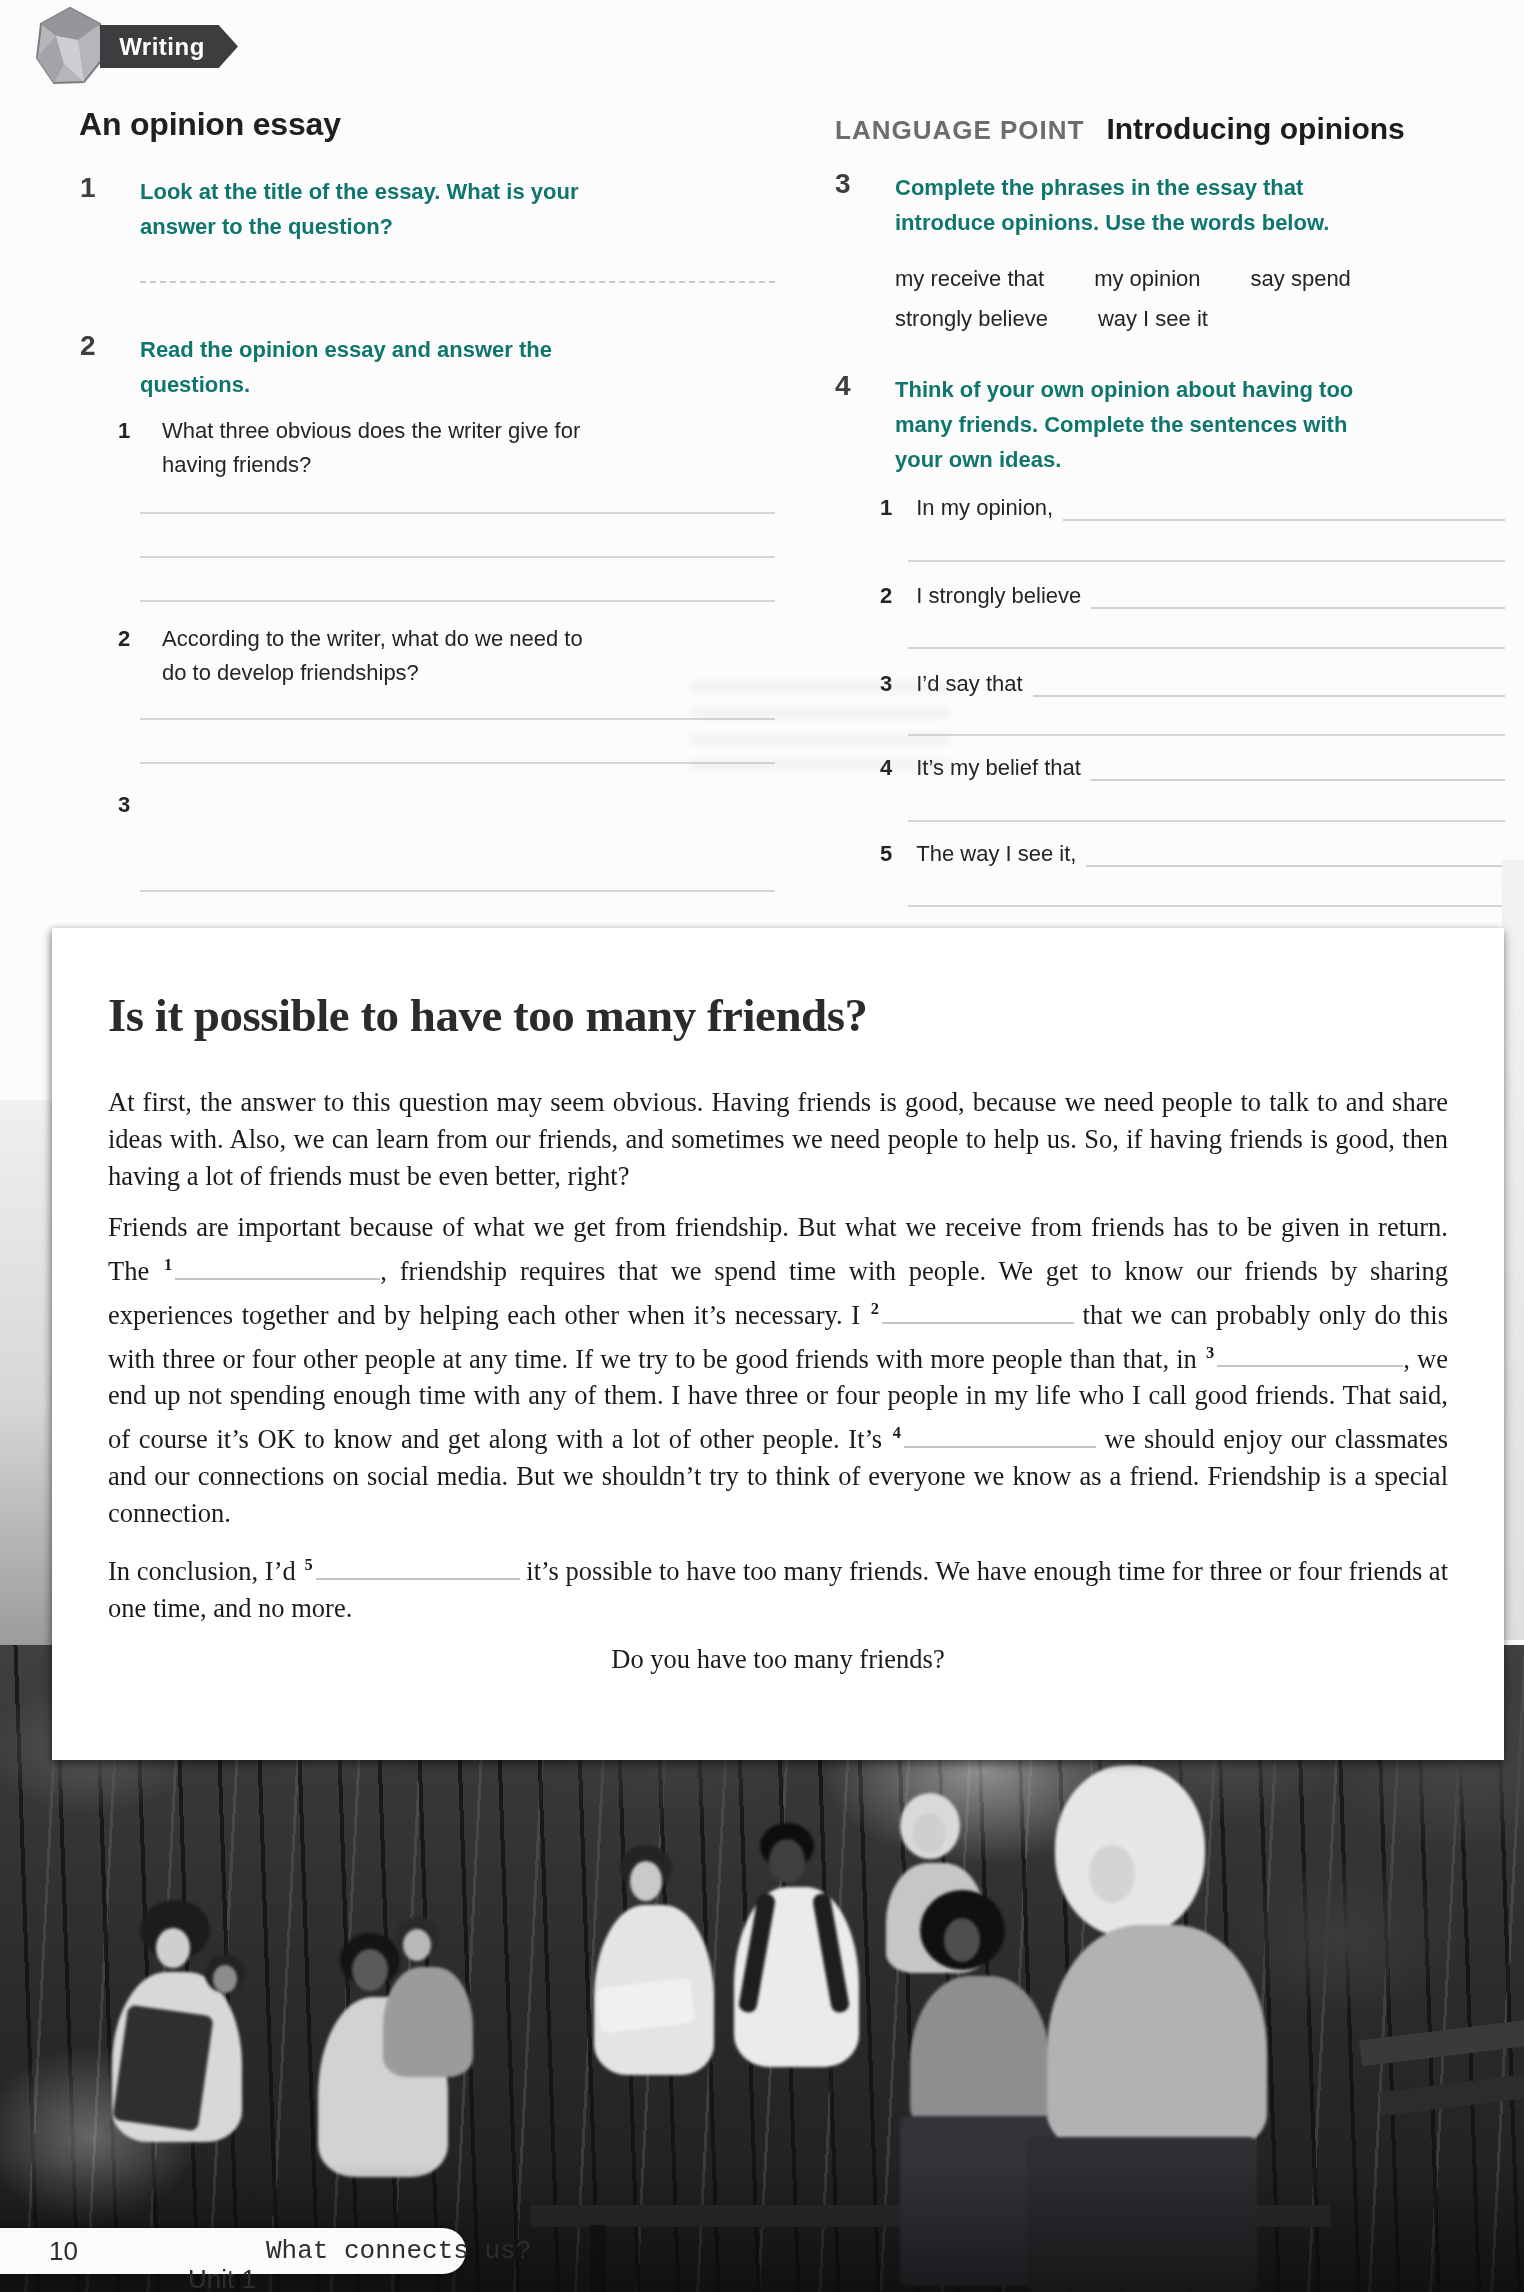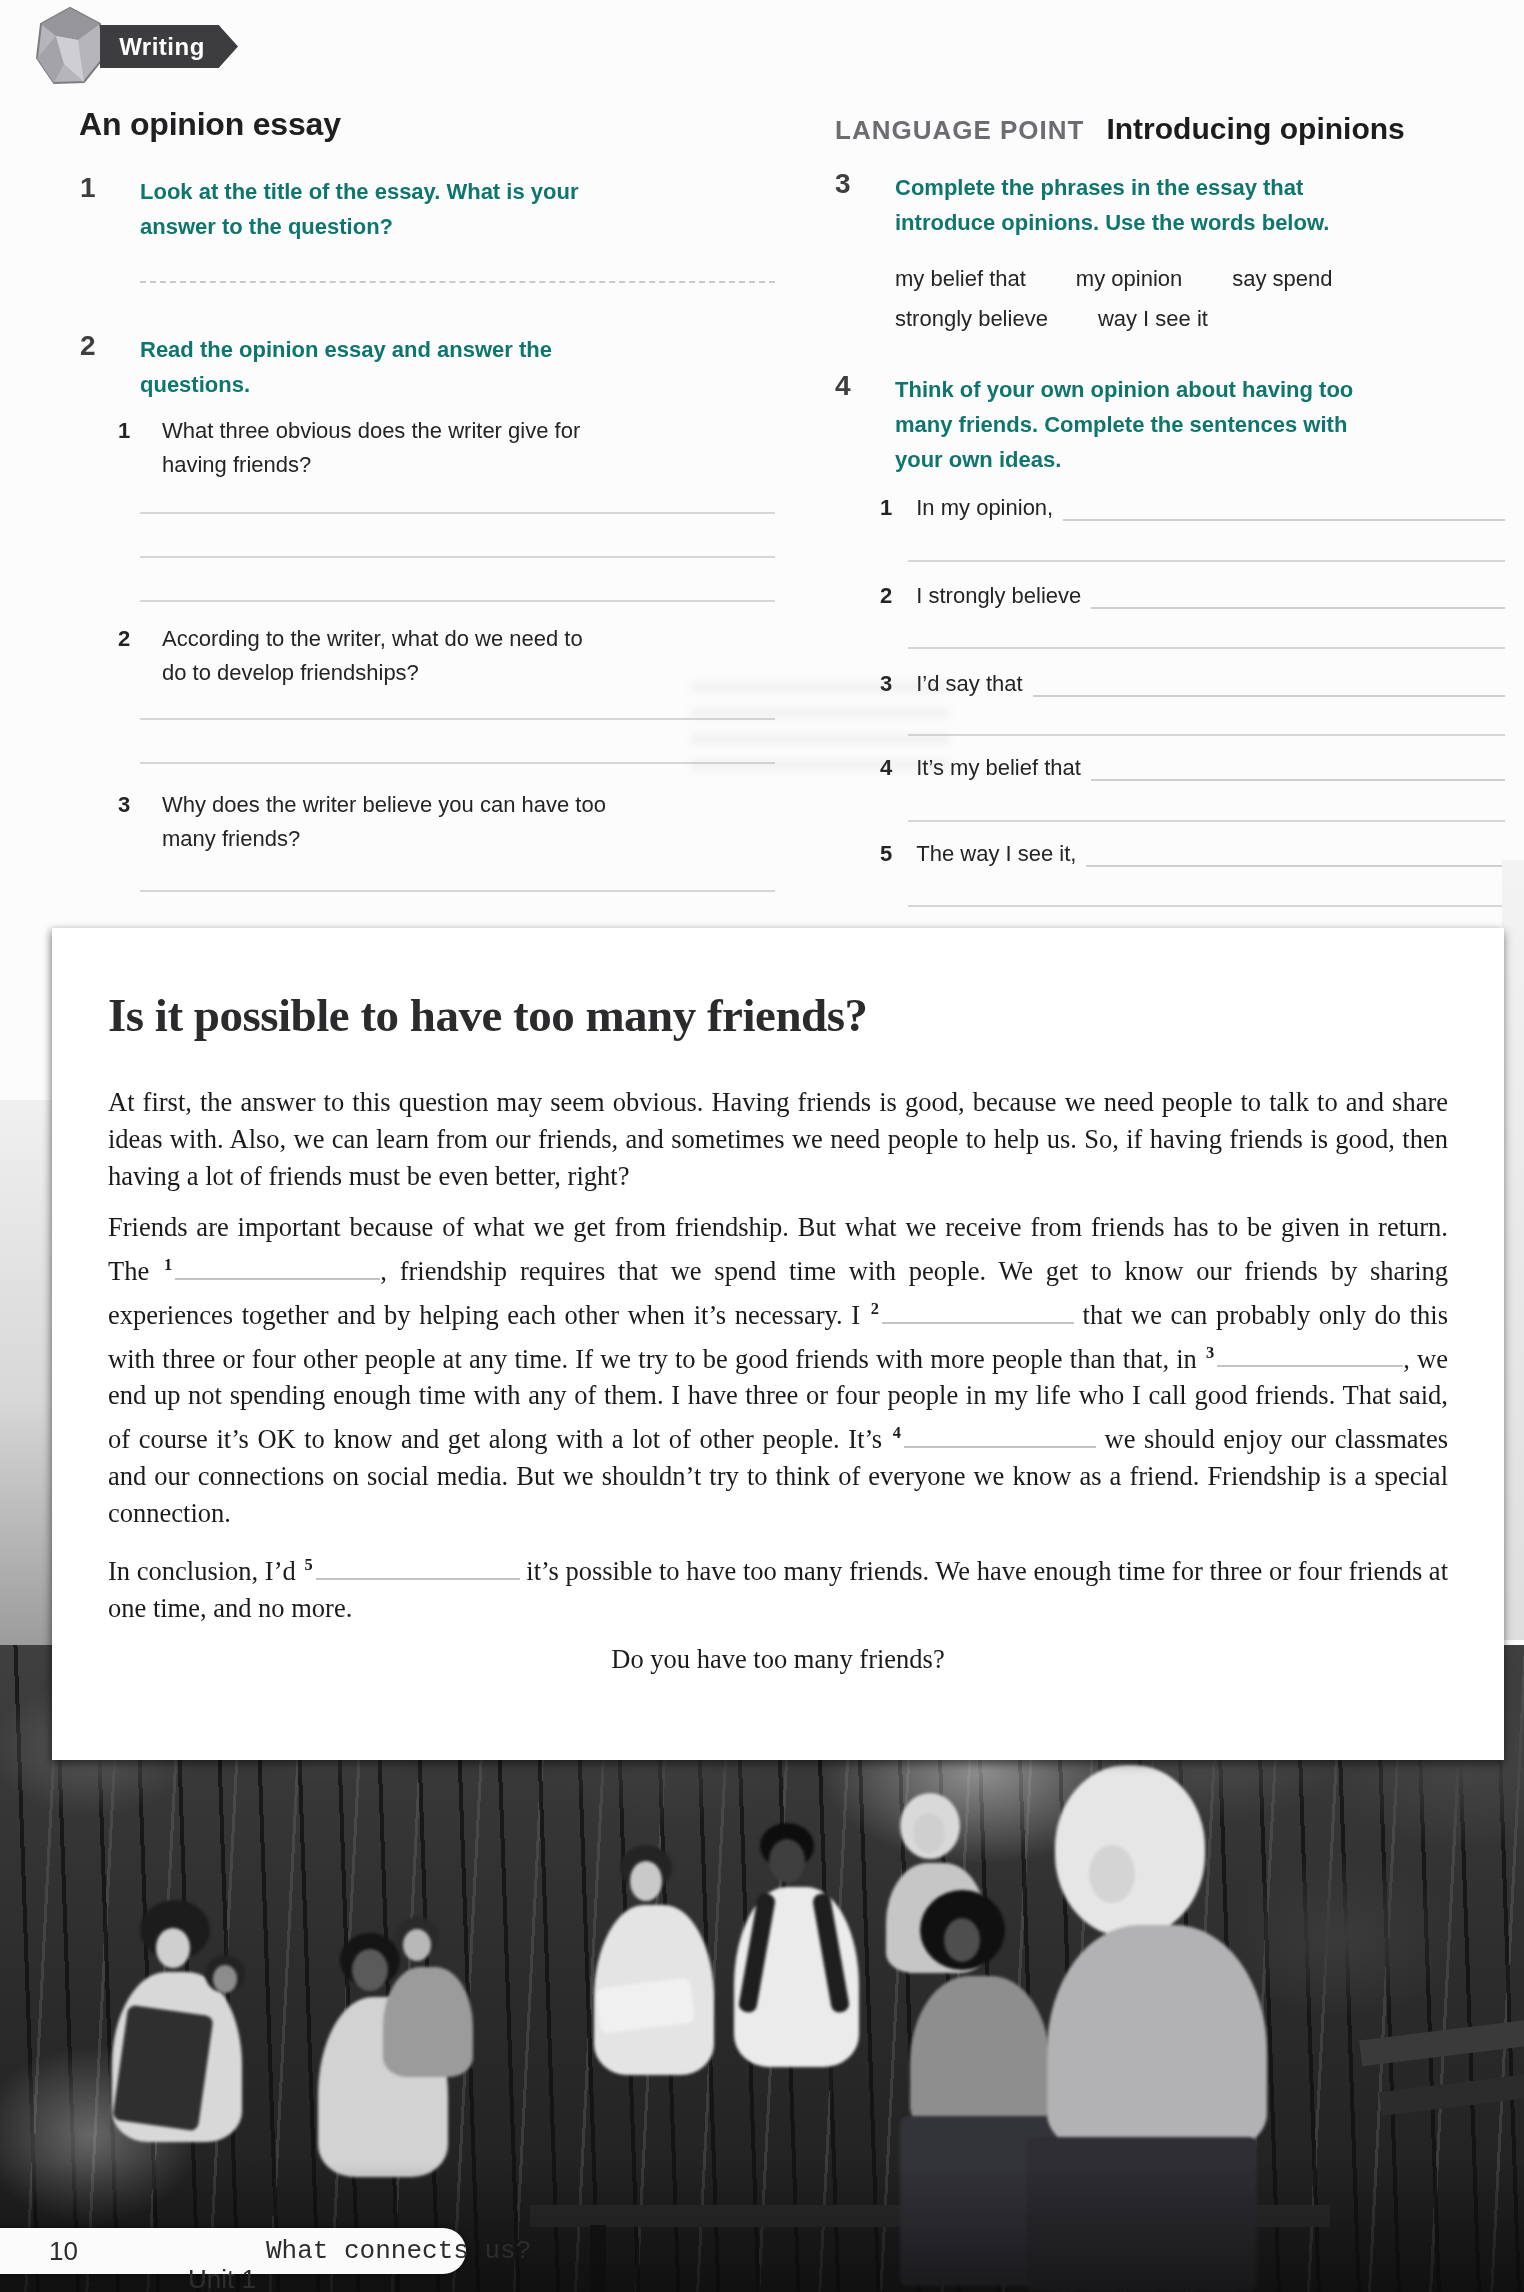--- a/index.html
+++ b/index.html
@@ -112,35 +112,34 @@
 
   <div class="subq" style="left:162px;top:622px;width:450px">
     <span class="qn">2</span>
     <span>According to the writer, what do we need to do to develop friendships?</span>
   </div>
   <div class="ansline" style="left:140px;top:718px;width:635px"></div>
   <div class="ansline" style="left:140px;top:762px;width:635px"></div>
 
   <div class="subq" style="left:162px;top:788px;width:450px">
     <span class="qn">3</span>
-    <span>Why does the writer believe you can have too many friends?</span>
   </div>
   <div class="ansline" style="left:140px;top:890px;width:635px"></div>
   <div class="ansline" style="left:140px;top:936px;width:635px"></div>
 
   <div class="lp-head">
     <span class="lp-label">LANGUAGE POINT</span>
     <span class="lp-title">Introducing opinions</span>
   </div>
 
   <span class="exnum" style="left:835px;top:168px">3</span>
   <div class="instr" style="left:895px;top:170px;width:490px">Complete the phrases in the essay that introduce opinions. Use the words below.</div>
 
   <div class="wordbank">
-    <span>my belief that</span>
+    <span>my receive that</span>
     <span>my opinion</span>
     <span>say spend</span>
     <span>strongly believe</span>
     <span>way I see it</span>
   </div>
 
   <span class="exnum" style="left:835px;top:370px">4</span>
   <div class="instr" style="left:895px;top:372px;width:480px">Think of your own opinion about having too many friends. Complete the sentences with your own ideas.</div>
 
   <div class="item" style="top:495px">

